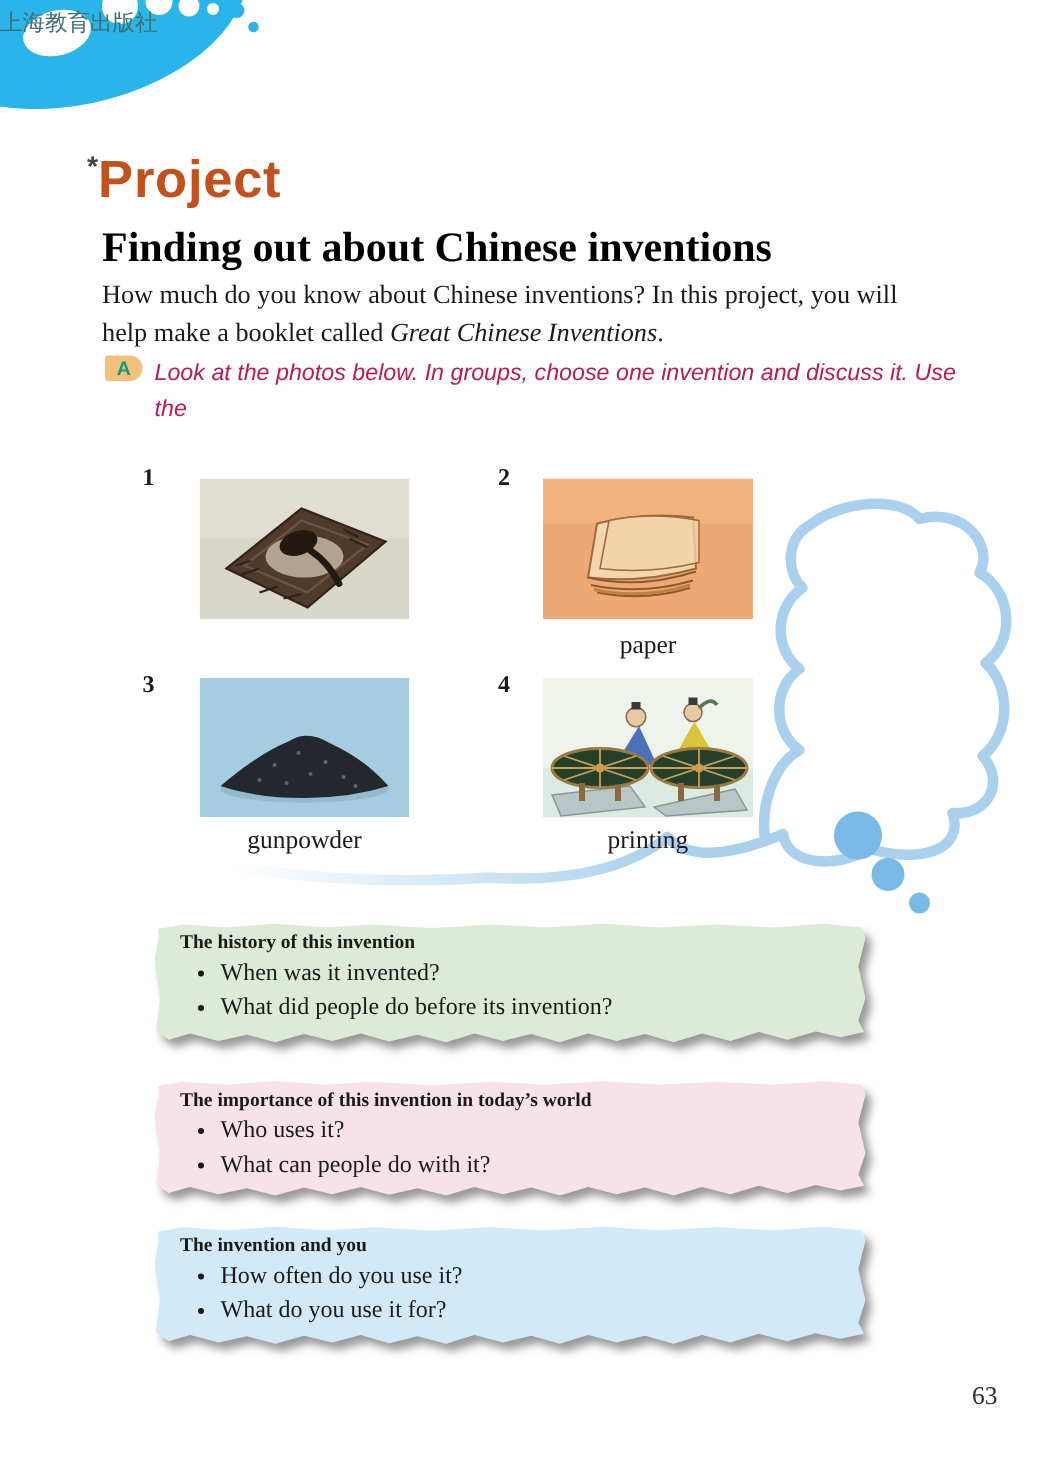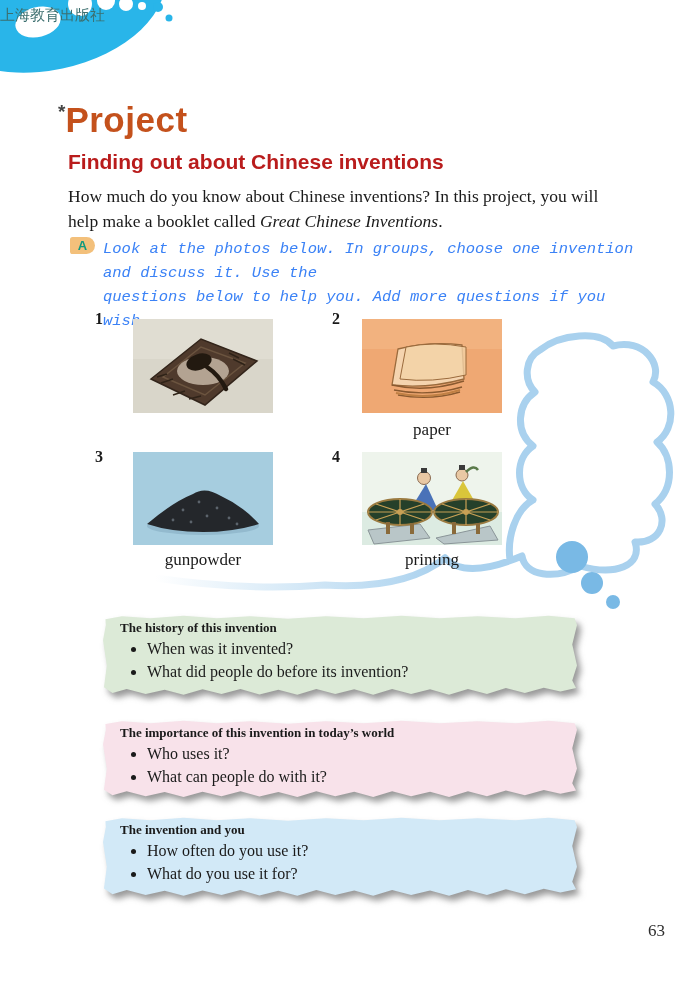--- a/index.html
+++ b/index.html
@@ -12,33 +12,33 @@
        font-family:serif;}
 
   
   #blob-svg{top:0;left:0;z-index:0;}
   #cloud-svg{top:328px;left:95px;z-index:1;}
 
   
   #title-row{top:100px;left:58px;font-family:"Liberation Sans",sans-serif;}
   #title-ast{font-size:19px;font-weight:bold;color:#444;vertical-align:14px;}
   #title-txt{font-size:35px;font-weight:bold;color:#c4511c;letter-spacing:.5px;}
-  #subtitle{top:150px;left:68px;font-size:21px;font-weight:bold;color:#b91c1c;
-            font-family:Liberation Sans, sans-serif;}
+  #subtitle{top:150px;left:68px;font-size:28px;font-weight:bold;color:#000000;
+            font-family:Liberation Serif, serif;}
 
   
   #intro{top:184px;left:68px;width:580px;font-size:17.5px;line-height:1.45;}
 
   
   #taskA{top:237px;left:70px;display:flex;gap:8px;align-items:flex-start;}
   #taskA .badge{flex:0 0 auto;width:25px;height:17px;background:#f3c07b;
       border-radius:3px 10px 10px 3px;text-align:center;line-height:17px;
       font-family:"Liberation Sans",sans-serif;font-weight:bold;font-size:13px;color:#11997e;}
-  #taskA .txt{width:552px;font-family:Liberation Mono, monospace;font-style:italic;
-      font-size:15.5px;line-height:1.55;color:#3b82f6;}
+  #taskA .txt{width:552px;font-family:Liberation Sans, sans-serif;font-style:italic;
+      font-size:15.5px;line-height:1.55;color:#be185d;}
 
   
   .pnum{font-weight:bold;font-size:16px;z-index:2;}
   .photo{z-index:2;width:140px;overflow:hidden;}
   .photo svg{display:block;}
   .caption{width:140px;text-align:center;font-size:17px;z-index:2;}
 
   
   .torn-wrap{left:103px;width:474px;z-index:3;
       filter:drop-shadow(4px 5px 3px rgba(70,70,70,.55));}
@@ -109,21 +109,20 @@
 
   <div id="intro" class="abs">
     <span>How much do you know about Chinese inventions? In this project, you will</span><br>
     <span>help make a booklet called </span><i>Great Chinese Inventions</i><span>.</span>
   </div>
 
   <div id="taskA" class="abs">
     <span class="badge">A</span>
     <span class="txt">
       <span>Look at the photos below. In groups, choose one invention and discuss it. Use the</span><br>
-      <span>questions below to help you. Add more questions if you wish.</span>
     </span>
   </div>
 
   <div class="abs pnum" style="top:310px;left:95px;">1</div>
   <div class="abs photo" style="top:319px;left:133px;height:94px;">
     <svg width="140" height="94" viewBox="0 0 140 94">
       <rect width="140" height="94" fill="#d9d6ca"></rect>
       <rect width="140" height="40" fill="#e0ddd2"></rect>
       <polygon points="18,60 68,20 124,42 72,86" fill="#4f3a2c" stroke="#32241a" stroke-width="1.5"></polygon>
       <polygon points="30,58 68,28 112,44 72,76" fill="none" stroke="#6b543f" stroke-width="1.5"></polygon>

